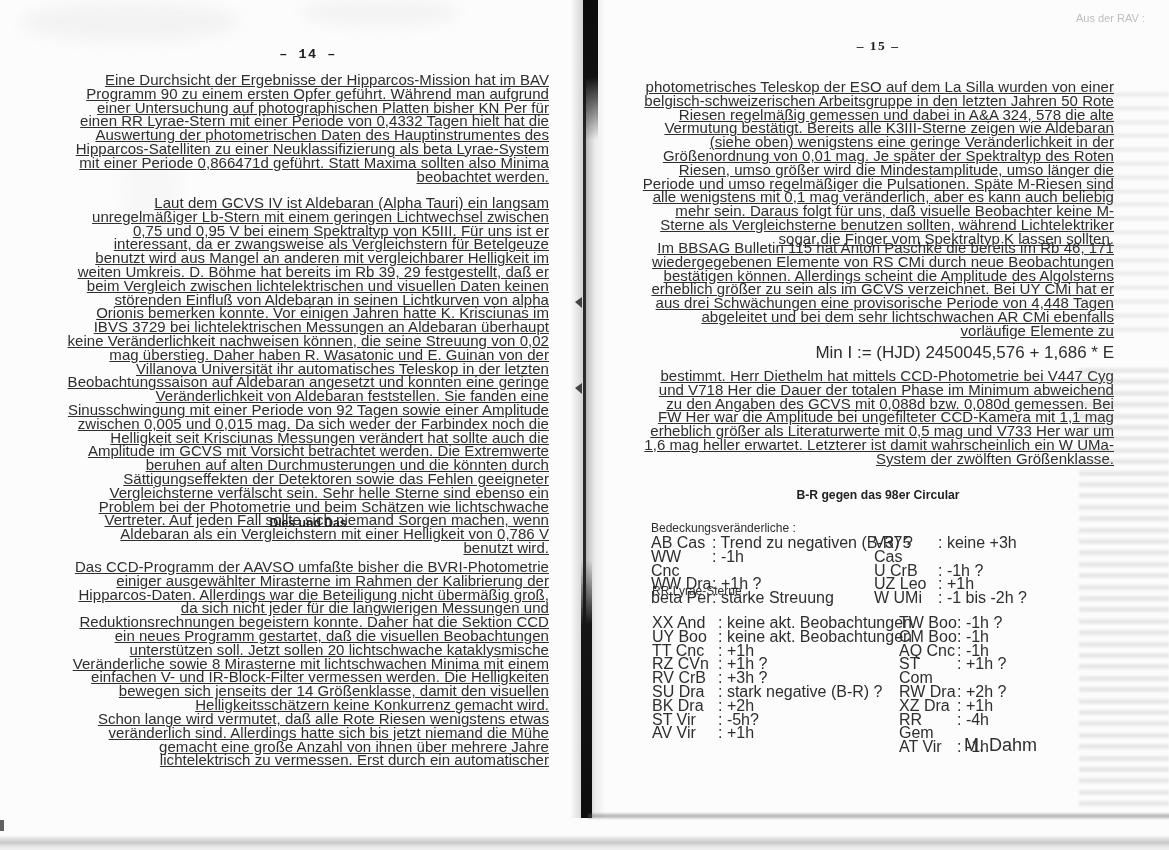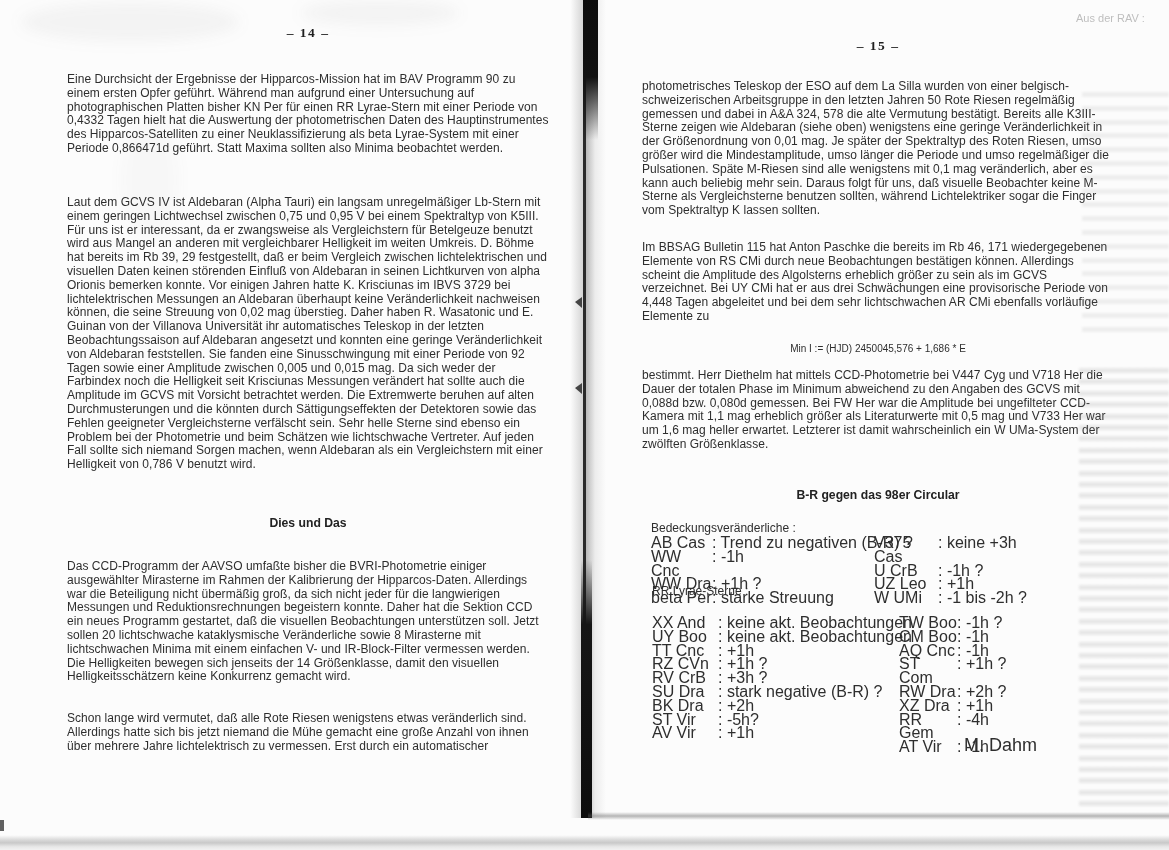--- a/index.html
+++ b/index.html
@@ -14,40 +14,41 @@
     position:absolute;
     font-family:"Liberation Serif", serif;
     font-weight:bold;
     font-size:13.5px;
     letter-spacing:1.5px;
     text-align:center;
     color:#1f1f1f;
   }
   .para {
     position:absolute;
-    font-size:12px;
+    font-size:15px;
     line-height:13.8px;
     letter-spacing:0.04px;
-    text-align:left;
-    color:#2e2e2e;
+    text-align:right;
+    color:#2e2e2e;
+    text-decoration:underline;
   }
   .para.lp { left:67px;  width:482px; }
   .para.rp { left:642px; width:472px; }
   .heading {
     position:absolute;
     font-weight:bold;
     font-size:12.2px;
     text-align:center;
     color:#222;
   }
   .formula {
     position:absolute;
     left:642px; width:472px;
-    text-align:center;
-    font-size:10px;
+    text-align:right;
+    font-size:17px;
     color:#2e2e2e;
   }
   .tlabel {
     position:absolute;
     font-size:12px;
     color:#2e2e2e;
   }
   .trows { position:absolute; }
   .trow { display:flex; font-size:16px; line-height:13.8px; color:#2e2e2e; }
   .trow .star { flex:none; }
@@ -95,21 +96,21 @@
   }
 </style>
 </head>
 <body>
 
 <div class="blob" style="left:20px;  top:2px;  width:220px; height:40px;"></div>
 <div class="blob" style="left:300px; top:0px;  width:160px; height:26px;"></div>
 <div class="blob" style="left:120px; top:120px; width:60px; height:120px; opacity:.5;"></div>
 
 <div>
-  <div class="pageno" style="left:67px; top:25px; width:482px;">– 14 –</div>
+  <div class="pageno" style="left:67px; top:47px; width:482px;font-family:Liberation Mono, monospace;">– 14 –</div>
 
   <div class="para lp" style="top:73px;">Eine Durchsicht der Ergebnisse der Hipparcos-Mission hat im BAV Programm 90 zu einem ersten Opfer geführt. Während man aufgrund einer Untersuchung auf photographischen Platten bisher KN Per für einen RR Lyrae-Stern mit einer Periode von 0,4332 Tagen hielt hat die Auswertung der photometrischen Daten des Hauptinstrumentes des Hipparcos-Satelliten zu einer Neuklassifizierung als beta Lyrae-System mit einer Periode 0,866471d geführt. Statt Maxima sollten also Minima beobachtet werden.</div>
 
   <div class="para lp" style="top:196px;">Laut dem GCVS IV ist Aldebaran (Alpha Tauri) ein langsam unregelmäßiger Lb-Stern mit einem geringen Lichtwechsel zwischen 0,75 und 0,95 V bei einem Spektraltyp von K5III. Für uns ist er interessant, da er zwangsweise als Vergleichstern für Betelgeuze benutzt wird aus Mangel an anderen mit vergleichbarer Helligkeit im weiten Umkreis. D. Böhme hat bereits im Rb 39, 29 festgestellt, daß er beim Vergleich zwischen lichtelektrischen und visuellen Daten keinen störenden Einfluß von Aldebaran in seinen Lichtkurven von alpha Orionis bemerken konnte. Vor einigen Jahren hatte K. Krisciunas im IBVS 3729 bei lichtelektrischen Messungen an Aldebaran überhaupt keine Veränderlichkeit nachweisen können, die seine Streuung von 0,02 mag überstieg. Daher haben R. Wasatonic und E. Guinan von der Villanova Universität ihr automatisches Teleskop in der letzten Beobachtungssaison auf Aldebaran angesetzt und konnten eine geringe Veränderlichkeit von Aldebaran feststellen. Sie fanden eine Sinusschwingung mit einer Periode von 92 Tagen sowie einer Amplitude zwischen 0,005 und 0,015 mag. Da sich weder der Farbindex noch die Helligkeit seit Krisciunas Messungen verändert hat sollte auch die Amplitude im GCVS mit Vorsicht betrachtet werden. Die Extremwerte beruhen auf alten Durchmusterungen und die könnten durch Sättigungseffekten der Detektoren sowie das Fehlen geeigneter Vergleichsterne verfälscht sein. Sehr helle Sterne sind ebenso ein Problem bei der Photometrie und beim Schätzen wie lichtschwache Vertreter. Auf jeden Fall sollte sich niemand Sorgen machen, wenn Aldebaran als ein Vergleichstern mit einer Helligkeit von 0,786 V benutzt wird.</div>
 
   <div class="heading" style="left:67px; top:516px; width:482px;">Dies und Das</div>
 
   <div class="para lp" style="top:560px;">Das CCD-Programm der AAVSO umfaßte bisher die BVRI-Photometrie einiger ausgewählter Mirasterne im Rahmen der Kalibrierung der Hipparcos-Daten. Allerdings war die Beteiligung nicht übermäßig groß, da sich nicht jeder für die langwierigen Messungen und Reduktionsrechnungen begeistern konnte. Daher hat die Sektion CCD ein neues Programm gestartet, daß die visuellen Beobachtungen unterstützen soll. Jetzt sollen 20 lichtschwache kataklysmische Veränderliche sowie 8 Mirasterne mit lichtschwachen Minima mit einem einfachen V- und IR-Block-Filter vermessen werden. Die Helligkeiten bewegen sich jenseits der 14 Größenklasse, damit den visuellen Helligkeitsschätzern keine Konkurrenz gemacht wird.</div>
 
   <div class="para lp" style="top:712px;">Schon lange wird vermutet, daß alle Rote Riesen wenigstens etwas veränderlich sind. Allerdings hatte sich bis jetzt niemand die Mühe gemacht eine große Anzahl von ihnen über mehrere Jahre lichtelektrisch zu vermessen. Erst durch ein automatischer</div>

